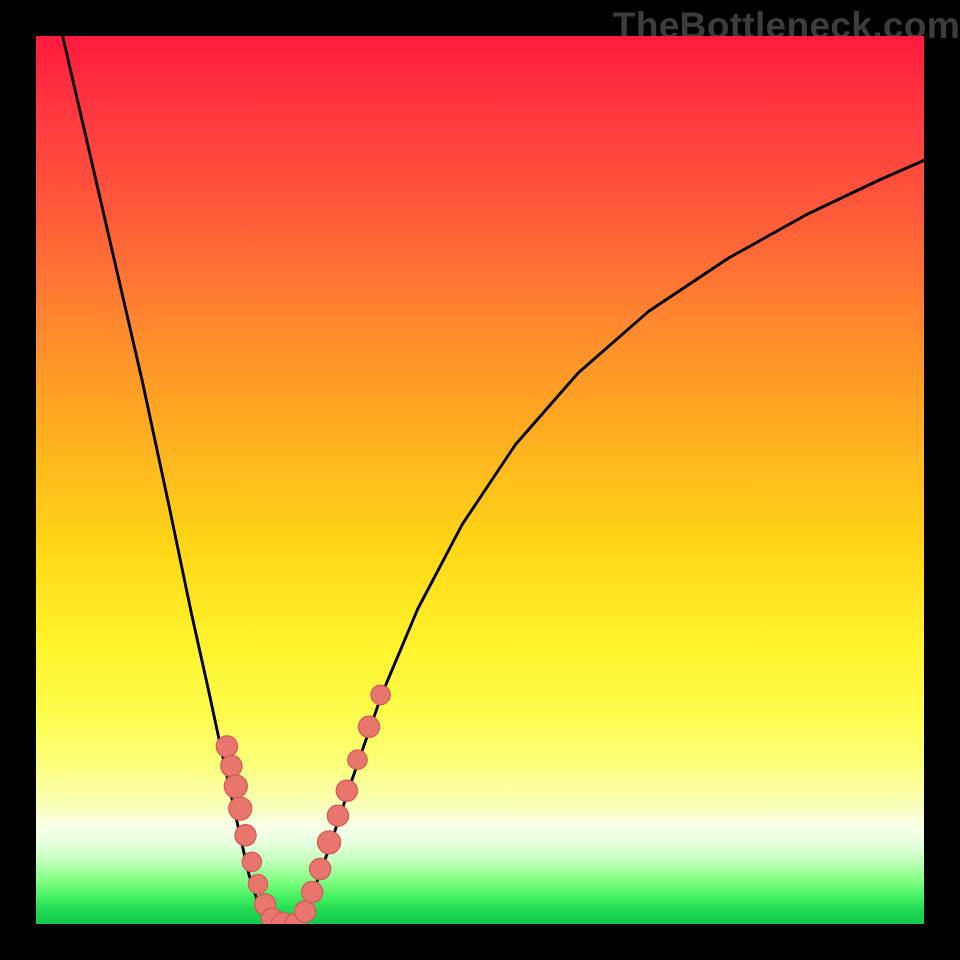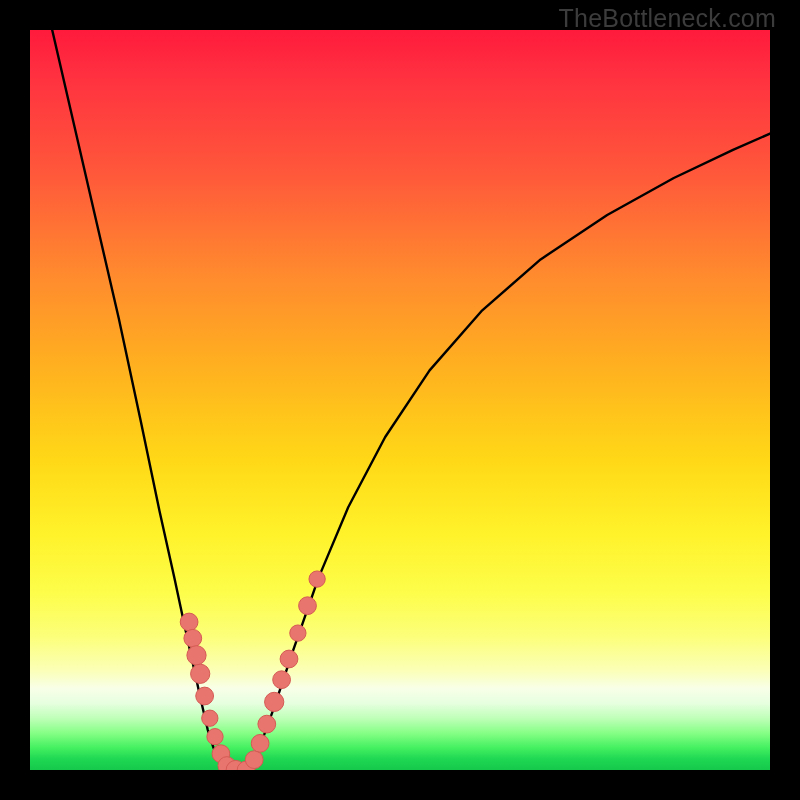--- a/index.html
+++ b/index.html
@@ -40,24 +40,24 @@
       #bfffb8 93%,
       #86ff86 95%,
       #44f060 97%,
       #1fd853 98.5%,
       #15c84a 100%
     );
   }
   .watermark {
     position: absolute;
     top: 4px;
-    right: 24px;
+    right: 0;
     color: #3c3c3c;
-    font-size: 25px;
-    font-weight: 400;
+    font-size: 31px;
+    font-weight: 700;
     letter-spacing: 0.2px;
     user-select: none;
   }
   svg.overlay {
     position: absolute;
     left: 0;
     top: 0;
     width: 740px;
     height: 740px;
   }

